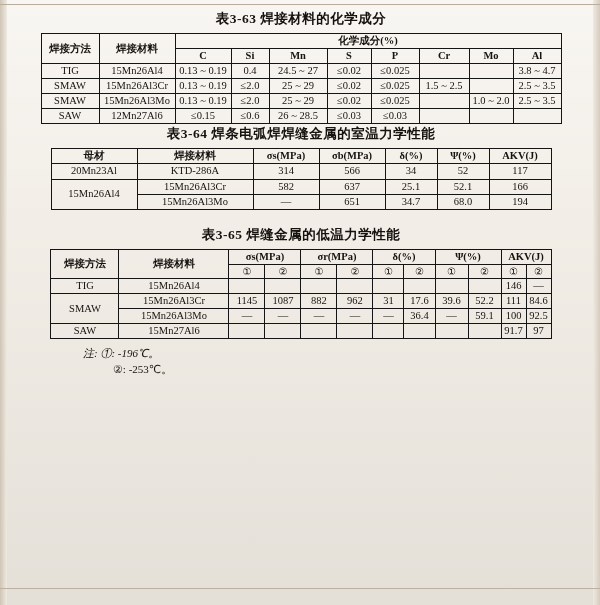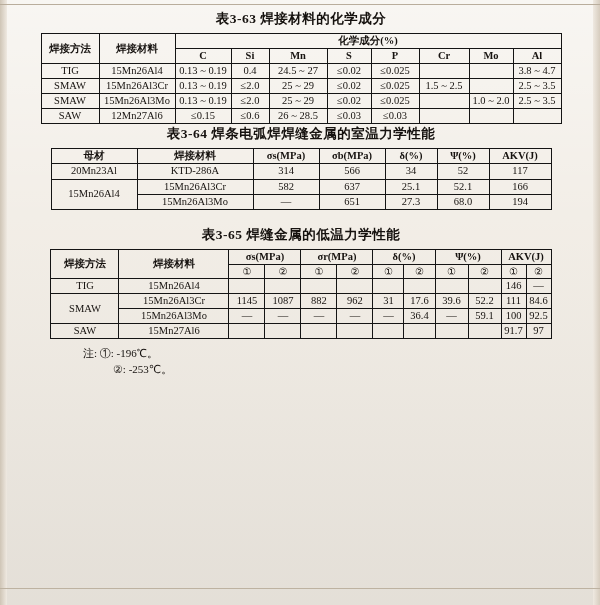--- a/index.html
+++ b/index.html
@@ -60,21 +60,21 @@
   
   #t65{margin:5px auto 0 auto;width:500px;}
 
   .cap-wrap{margin-top:1px;}
 
   .notes{
     width:520px;margin:7px auto 0 auto;
     font-size:11px;
     line-height:1.45;
   }
-  .notes .l1{padding-left:42px;}
+  .notes .l1{padding-left:42px;font-style:italic;}
   .notes .l2{padding-left:72px;}
 
   .watermark{
     position:absolute;right:8px;bottom:20px;
     text-align:right;
     color:#6d6a66;
     opacity:.75;
     font-size:9px;
     line-height:1.25;
     font-family:"Liberation Sans", sans-serif;
@@ -214,21 +214,21 @@
         <td>582</td>
         <td>637</td>
         <td>25.1</td>
         <td>52.1</td>
         <td>166</td>
       </tr>
       <tr>
         <td>15Mn26Al3Mo</td>
         <td>—</td>
         <td>651</td>
-        <td>27.3</td>
+        <td>34.7</td>
         <td>68.0</td>
         <td>194</td>
       </tr>
     </tbody>
       </table>
 
     <div class="caption cap-wrap">表3-65   焊缝金属的低温力学性能</div>
     <table id="t65">
       <colgroup>
         <col style="width:68px">

